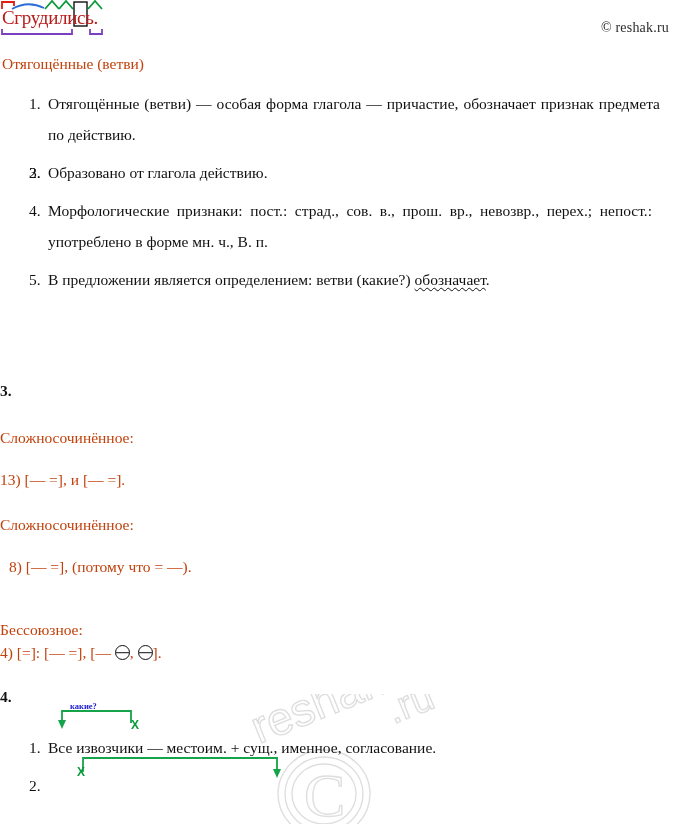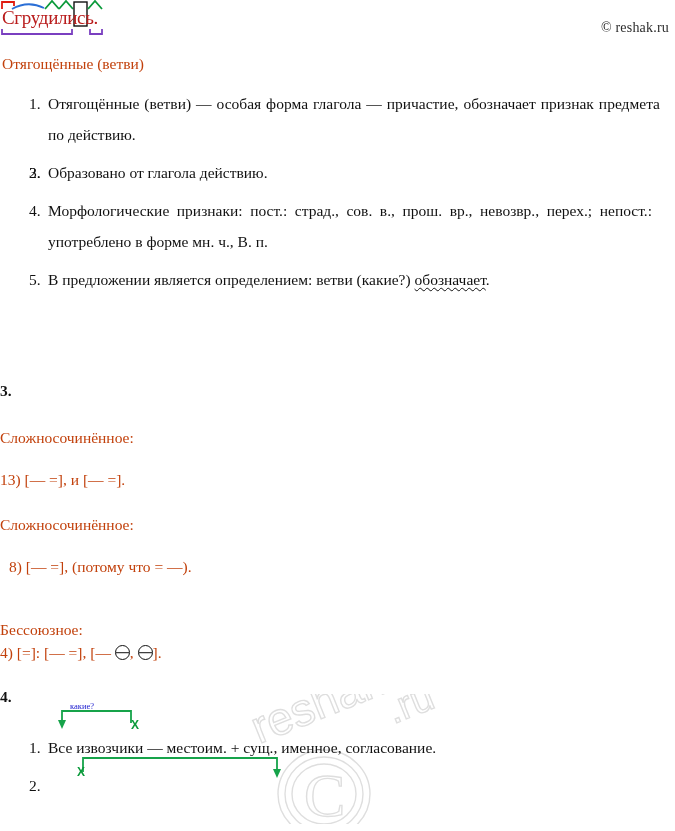--- a/index.html
+++ b/index.html
@@ -131,21 +131,21 @@
     top: 680px;
     width: 675px;
     height: 151px;
     pointer-events: none;
   }
   .q-label {
     position: absolute;
     color: #2020d0;
     font-size: 8.5px;
     font-family: "Liberation Serif", serif;
-    font-weight: normal;
+    font-weight: bold;
     white-space: nowrap;
   }
   .x-mark {
     position: absolute;
     color: #0a9a3a;
     font-size: 12px;
     font-family: "Liberation Sans", sans-serif;
     font-weight: bold;
     white-space: nowrap;
   }

